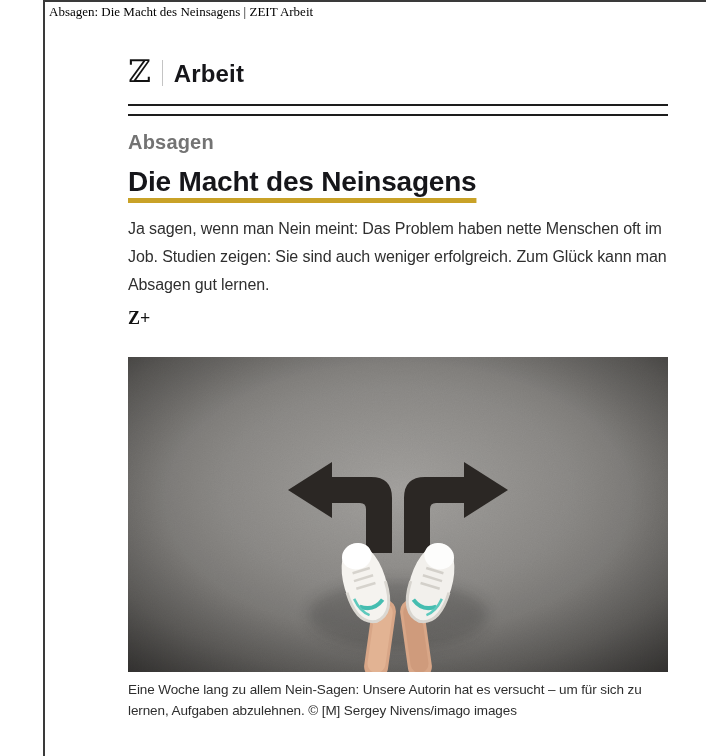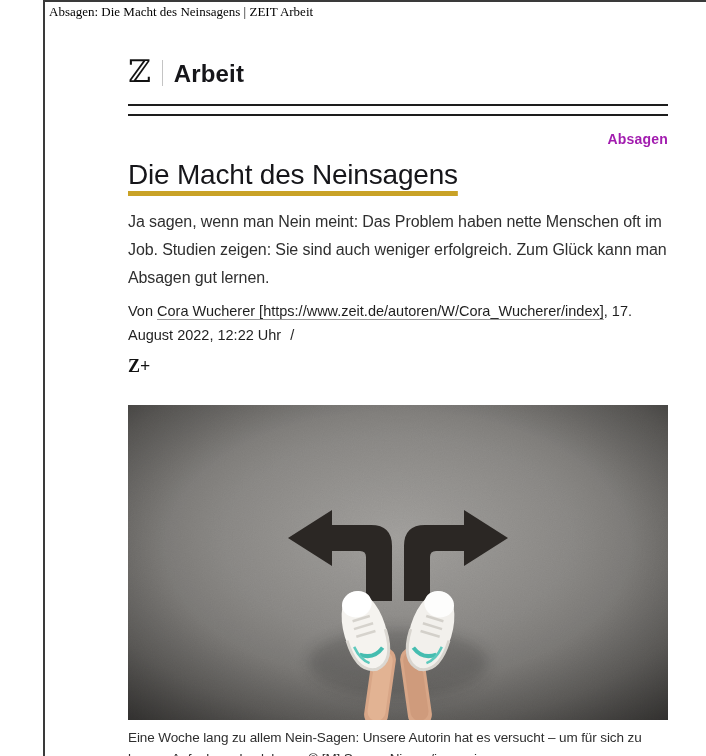--- a/index.html
+++ b/index.html
@@ -63,31 +63,30 @@
     font-weight: 700;
     letter-spacing: 0.2px;
     color: #16161a;
     text-align: right;
   }
   .rules { margin-top: 14px; }
   .rule-a { height: 2px; background: #1d1d1d; }
   .rule-b { height: 2px; background: #1d1d1d; margin-top: 8px; }
   .kicker {
     margin-top: 15px;
-    font-size: 14px;
+    font-size: 20px;
     font-weight: 700;
     letter-spacing: 0.2px;
-    color: #a21caf;
-    text-align: right;
+    color: #737373;
   }
   .headline {
     margin-top: 11px;
     font-size: 28px;
     line-height: 33px;
-    font-weight: 400;
+    font-weight: 700;
     letter-spacing: -0.2px;
     color: #16161a;
   }
   .headline .hl {
     text-decoration: underline;
     text-decoration-color: #c9a227;
     text-decoration-thickness: 5px;
     text-underline-offset: 7px;
   }
   .teaser {
@@ -163,21 +162,20 @@
       <div class="rule-a"></div>
       <div class="rule-b"></div>
     </div>
 
     <div class="kicker">Absagen</div>
 
     <h1 class="headline"><span class="hl">Die Macht des Neinsagens</span></h1>
 
     <p class="teaser">Ja sagen, wenn man Nein meint: Das Problem haben nette Menschen oft im Job. Studien zeigen: Sie sind auch weniger erfolgreich. Zum Glück kann man Absagen gut lernen.</p>
 
-    <p class="byline"><span>Von </span><a class="author-link">Cora Wucherer [https://www.zeit.de/autoren/W/Cora_Wucherer/index]</a><span>,  17. August 2022, 12:22 Uhr</span><span class="slash">/</span></p>
 
     <div class="paywall">
       <span class="zplus">Z+</span>
     </div>
 
     <figure>
       <div class="photo">
         <svg viewBox="0 0 540 315" width="540" height="315" preserveAspectRatio="none" role="img" aria-label="decision arrows photo">
           <defs>
             <radialGradient id="bg" cx="50%" cy="42%" r="80%">

